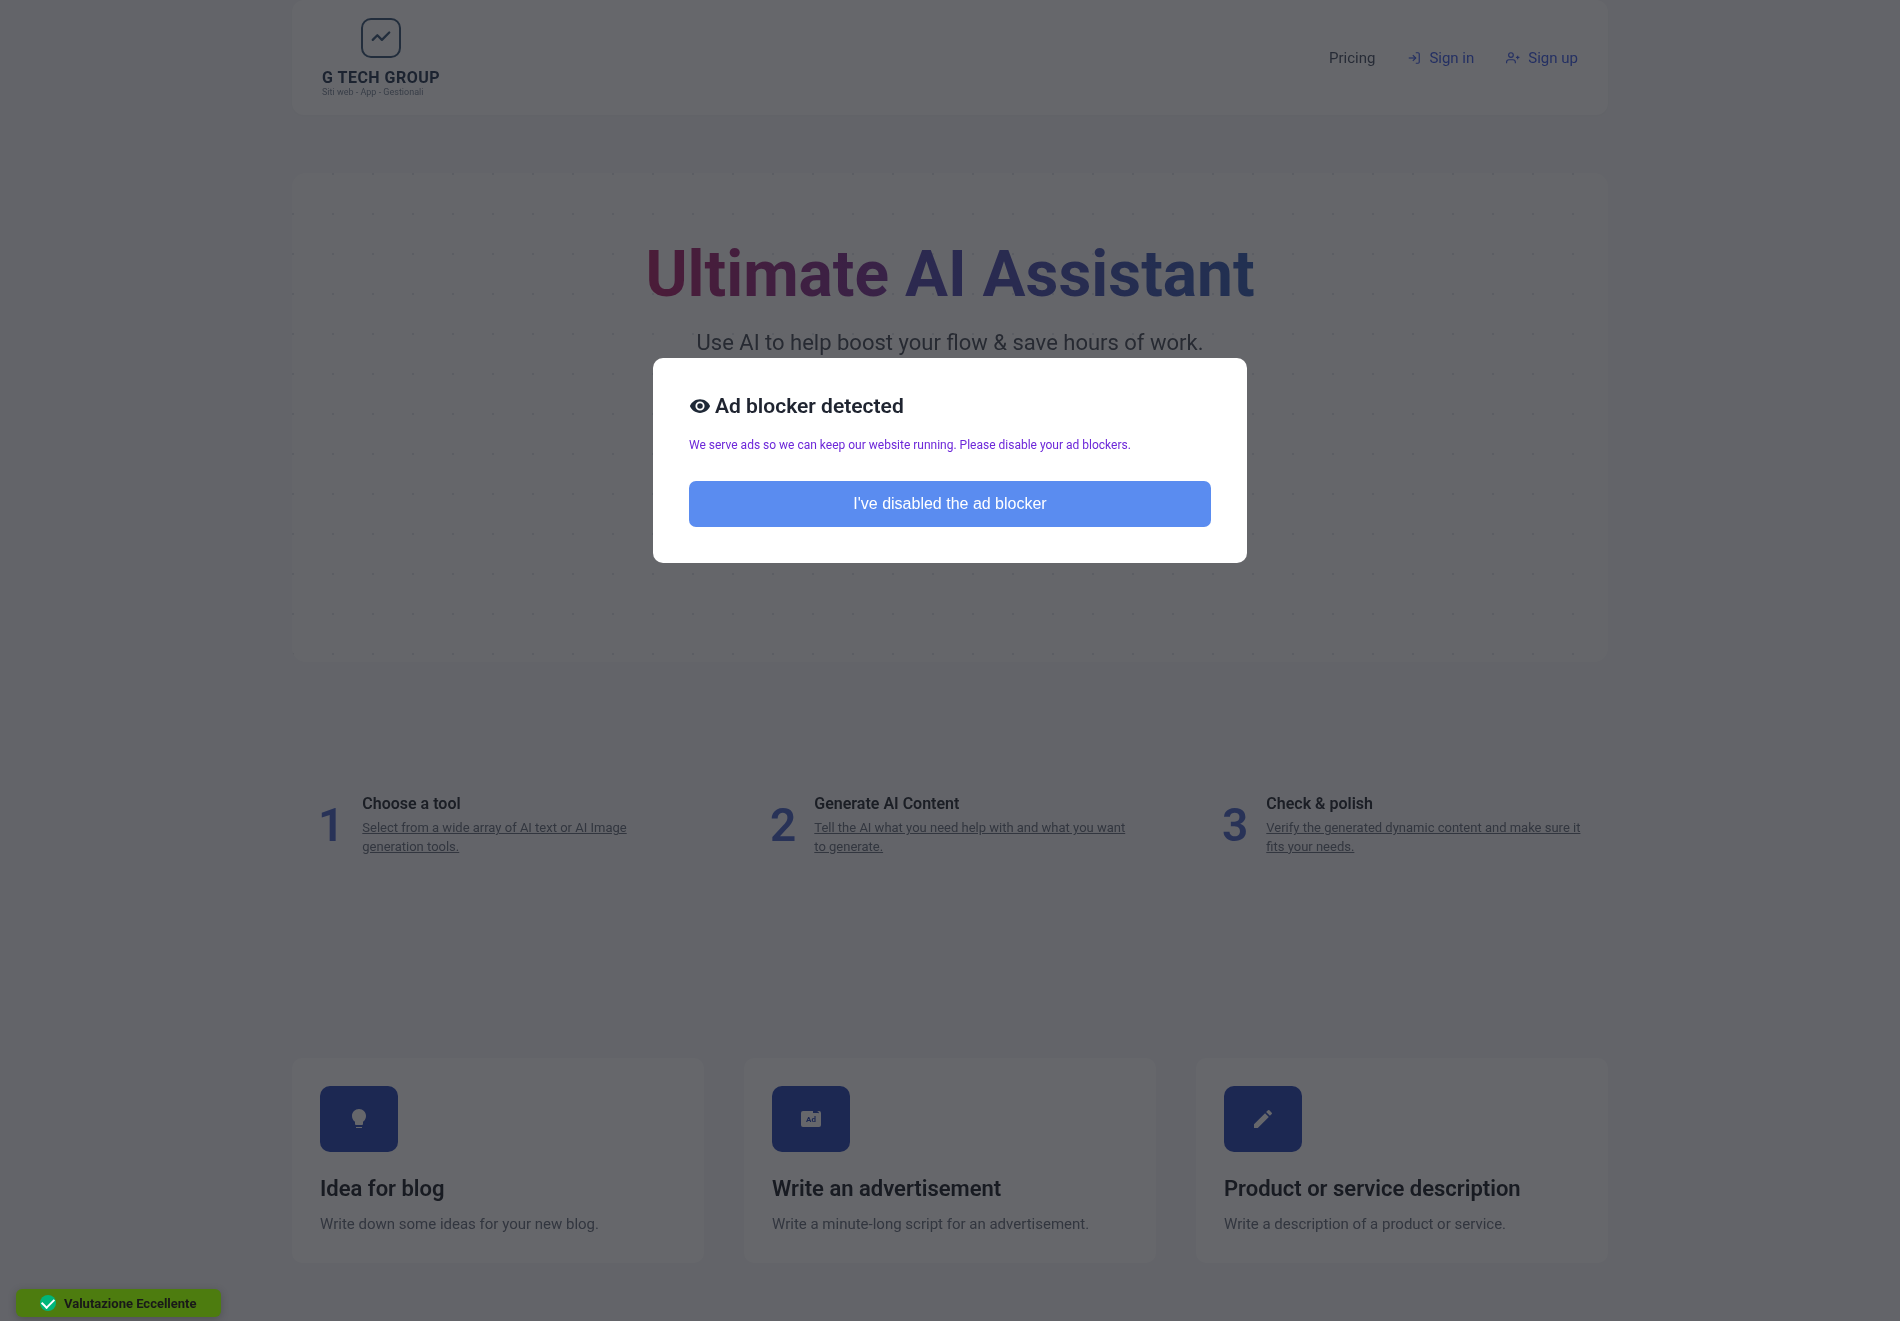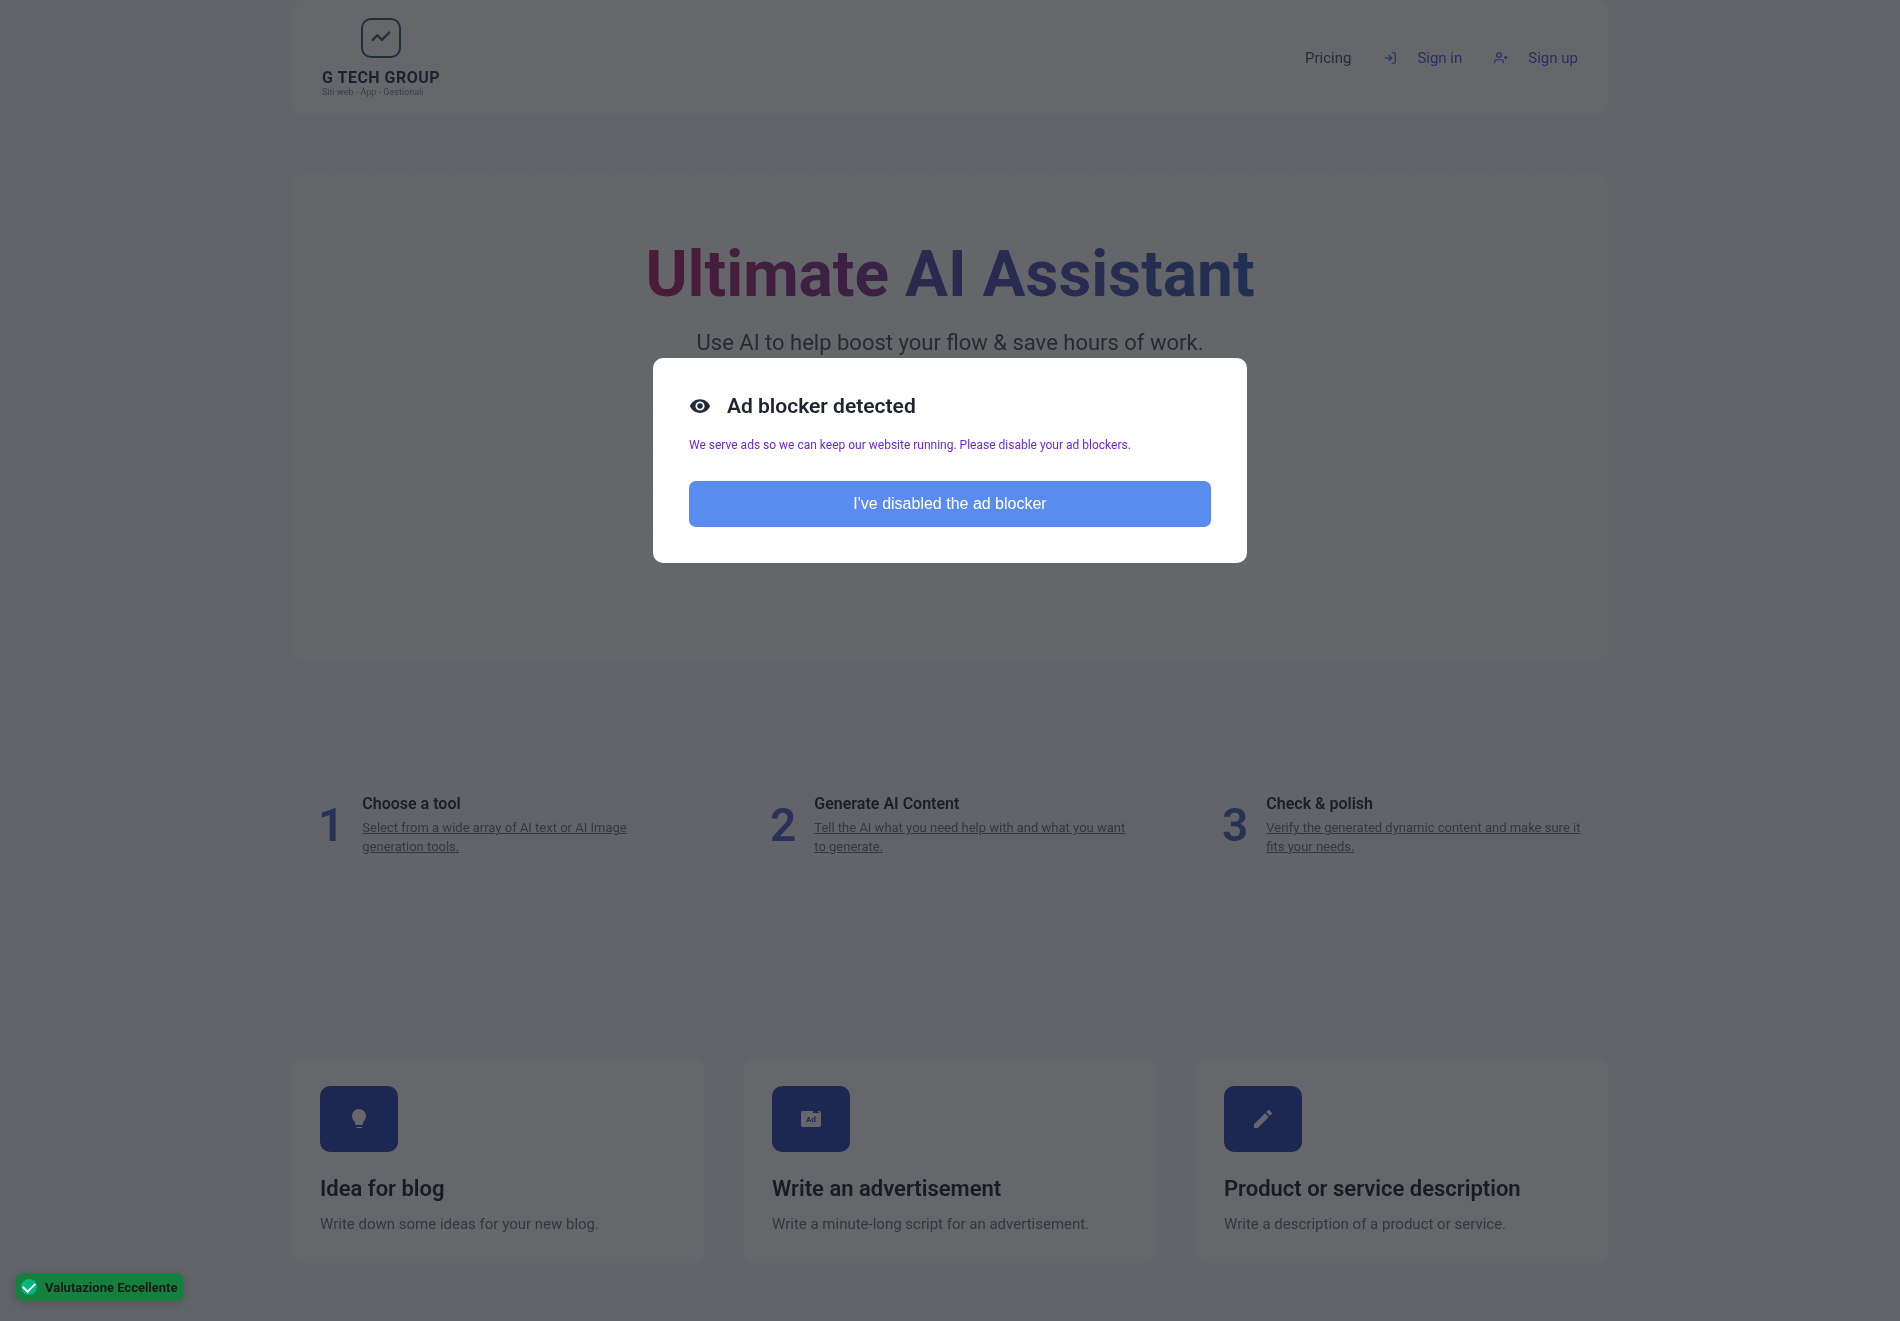--- a/index.html
+++ b/index.html
@@ -63,21 +63,21 @@
   gap: 32px;
 }
 .nav-link {
   font-size: 15px;
   color: #4a5568;
   text-decoration: none;
 }
 .nav-auth {
   display: flex;
   align-items: center;
-  gap: 20px;
+  gap: 8px;
   color: #4361e6;
   font-size: 15px;
   text-decoration: none;
 }
 .nav-auth svg { width: 14px; height: 14px; }
 .hero {
   margin-top: 58px;
   background: #fdfdfd;
   border-radius: 14px;
   padding: 68px 40px 110px;
@@ -193,24 +193,24 @@
   margin-bottom: 12px;
 }
 .feature p {
   font-size: 15px;
   color: #6a7280;
   line-height: 1.5;
 }
 .trust-badge {
   position: fixed;
   left: 16px;
-  bottom: 20px;
-  background: #15803d;
+  bottom: 4px;
+  background: #4d7c0f;
   border-radius: 6px;
-  padding: 6px 5px;
+  padding: 6px 24px;
   display: flex;
   align-items: center;
   gap: 8px;
   box-shadow: 0 2px 8px rgba(0,0,0,0.2);
   z-index: 2000;
 }
 .trust-icon {
   width: 16px;
   height: 16px;
   background: #00b67a;
@@ -241,21 +241,21 @@
 .modal {
   background: #fff;
   width: 594px;
   border-radius: 10px;
   padding: 36px;
   margin-top: -400px;
 }
 .modal-head {
   display: flex;
   align-items: center;
-  gap: 16px;
+  gap: 4px;
   margin-bottom: 18px;
 }
 .modal-head svg { width: 22px; height: 22px; fill: #1f2937; }
 .modal-title {
   font-size: 21px;
   font-weight: 600;
   color: #1f2430;
 }
 .modal-body {
   font-size: 12px;

